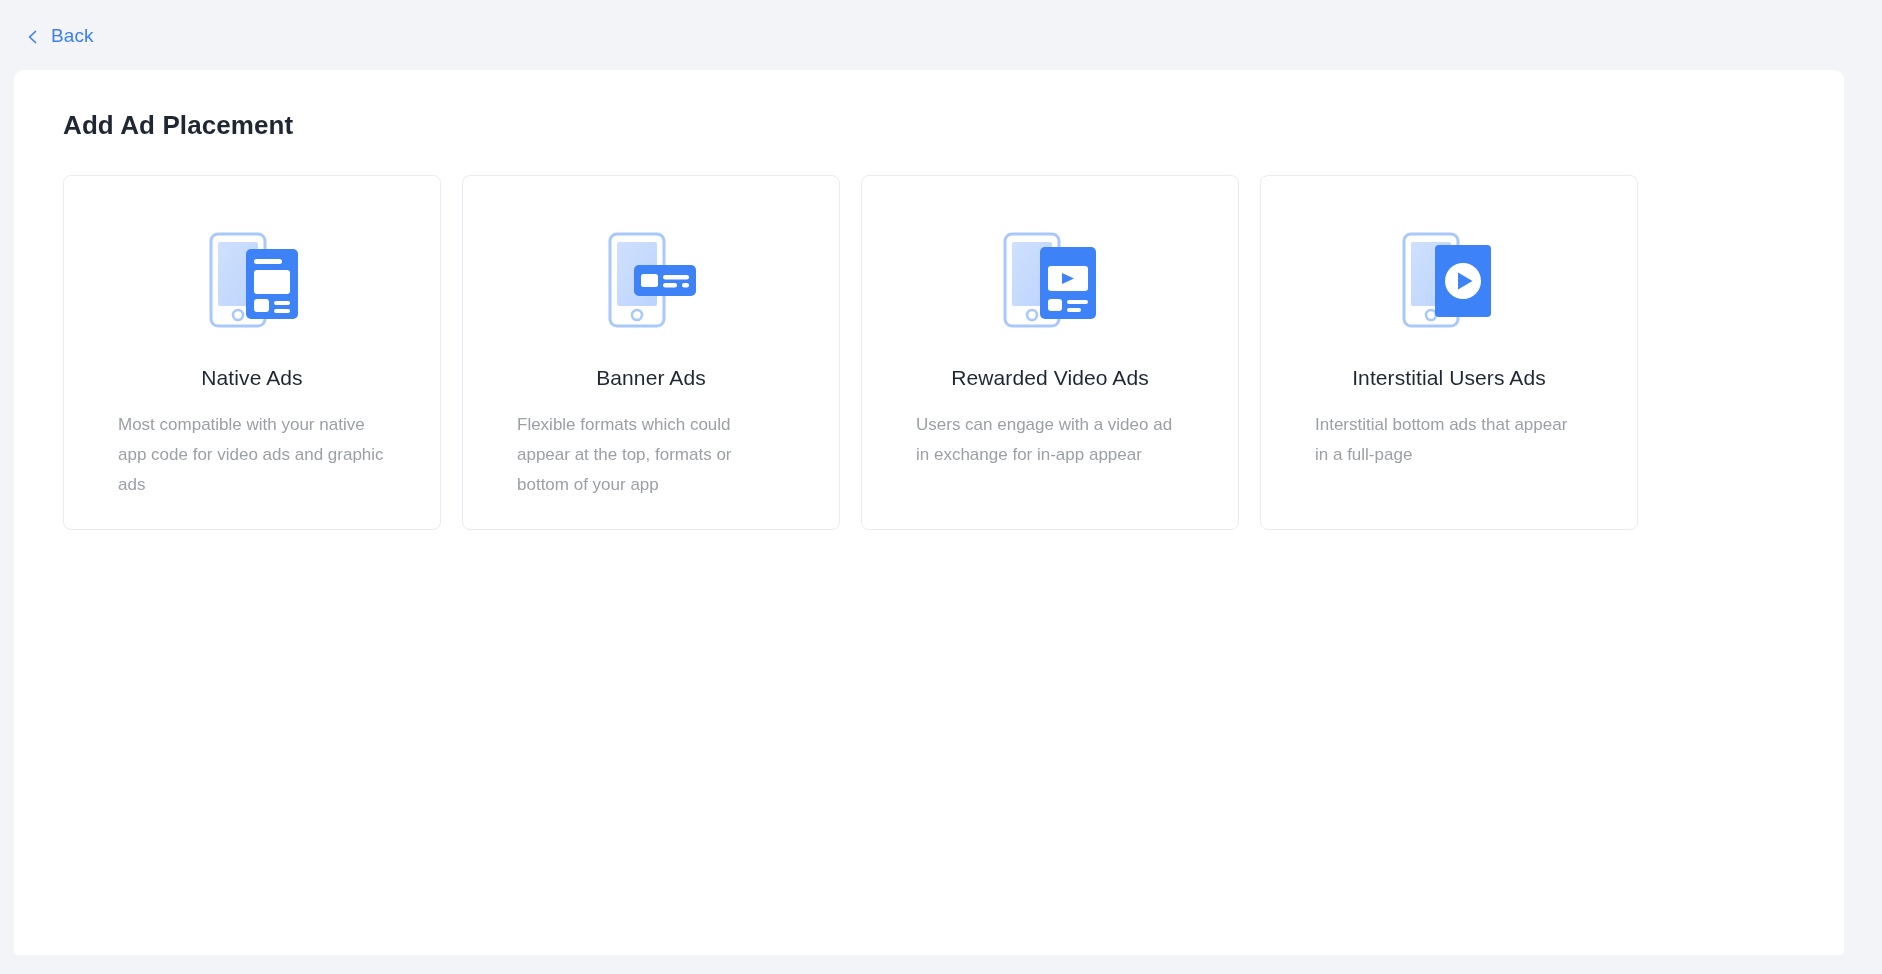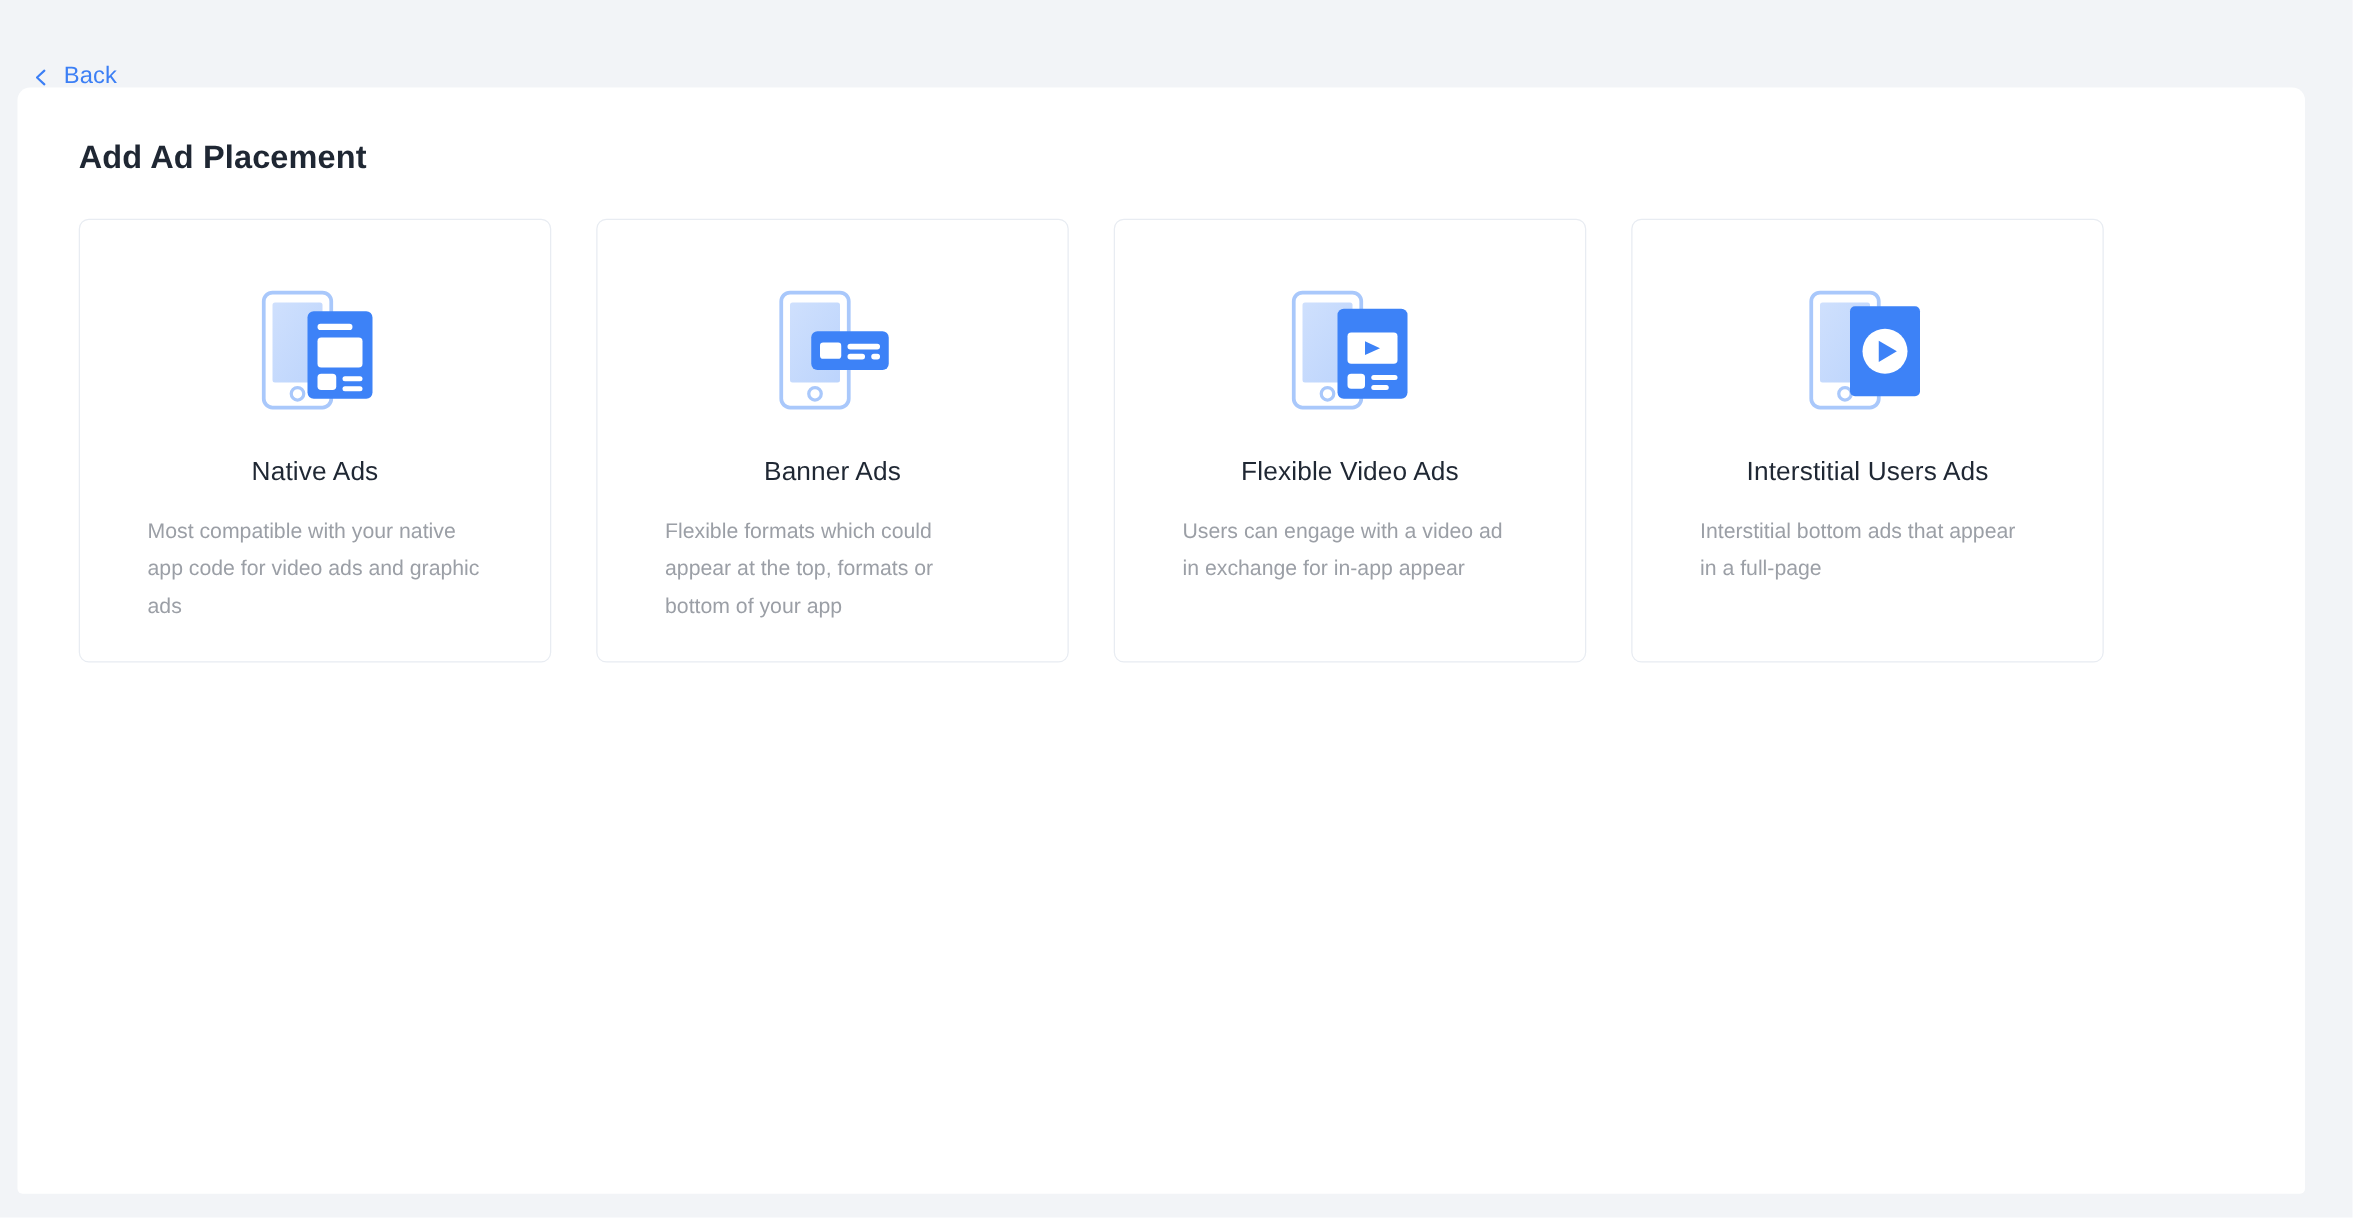--- a/index.html
+++ b/index.html
@@ -14,21 +14,21 @@
   body {
     background: #f2f4f7;
     font-family: "Liberation Sans", "DejaVu Sans", sans-serif;
     -webkit-font-smoothing: antialiased;
   }
 
   
   .topbar {
     height: 70px;
     display: flex;
-    align-items: flex-end;
+    align-items: center;
     padding-left: 26px;
     background: #f2f4f7;
   }
 
   .back-link {
     display: flex;
     align-items: center;
     gap: 11px;
     color: #3c7ff5;
     font-size: 19px;
@@ -61,21 +61,21 @@
     font-size: 26px;
     font-weight: 600;
     color: #1f2733;
     letter-spacing: .1px;
   }
 
   
   .card-grid {
     margin: 34px 0 0 49px;
     display: flex;
-    gap: 36px;
+    gap: 21px;
   }
 
   .card {
     width: 378px;
     height: 355px;
     background: #fff;
     border: 1px solid #e8ecf2;
     border-radius: 8px;
     display: flex;
     flex-direction: column;
@@ -194,21 +194,21 @@
           <circle cx="40" cy="87" r="5" fill="none" stroke="#a9c8fb" stroke-width="2.6"></circle>
 
           <rect x="48" y="19" width="56" height="72" rx="5" ry="5" fill="#3d82f7"></rect>
           <rect x="56" y="38" width="40" height="25" rx="3" fill="#ffffff"></rect>
           <path d="M70 45 L82 50.5 L70 56 Z" fill="#3d82f7"></path>
           <rect x="56" y="71" width="14" height="12" rx="3" fill="#ffffff"></rect>
           <rect x="75" y="72" width="21" height="4" rx="2" fill="#ffffff"></rect>
           <rect x="75" y="80" width="14" height="4" rx="2" fill="#ffffff"></rect>
         </svg>
       </span>
-      <div class="card-title">Flexible Video Ads</div>
+      <div class="card-title">Rewarded Video Ads</div>
       <div class="card-desc">Users can engage with a video ad in exchange for in-app appear</div>
     </div>
 
     <div class="card">
       <span class="card-icon">
         <svg viewBox="0 0 116 104" width="116" height="104" aria-hidden="true">
           <defs>
             <linearGradient id="scr4" x1="0" y1="0" x2="1" y2="1">
               <stop offset="0" stop-color="#cfe0fd"></stop>
               <stop offset="1" stop-color="#bcd4fc"></stop>

